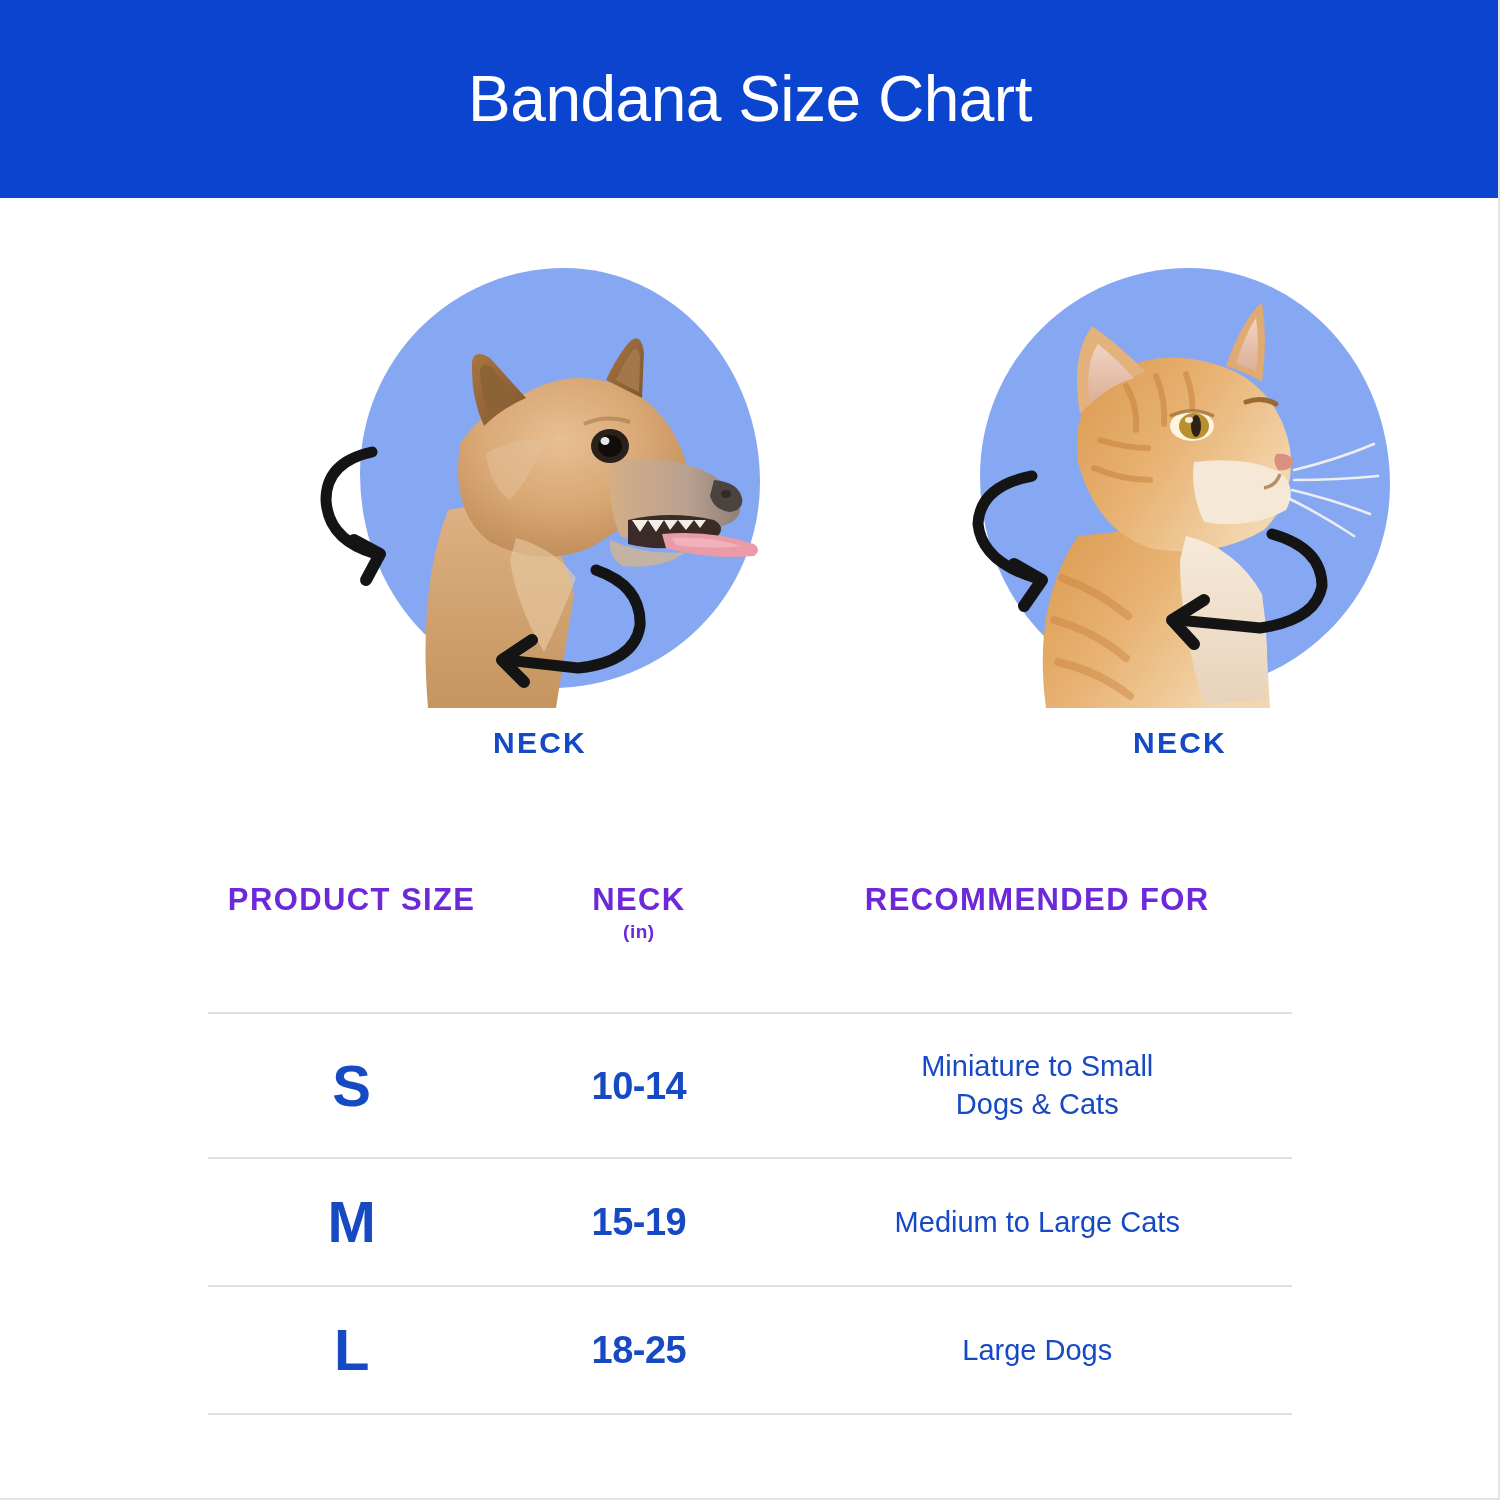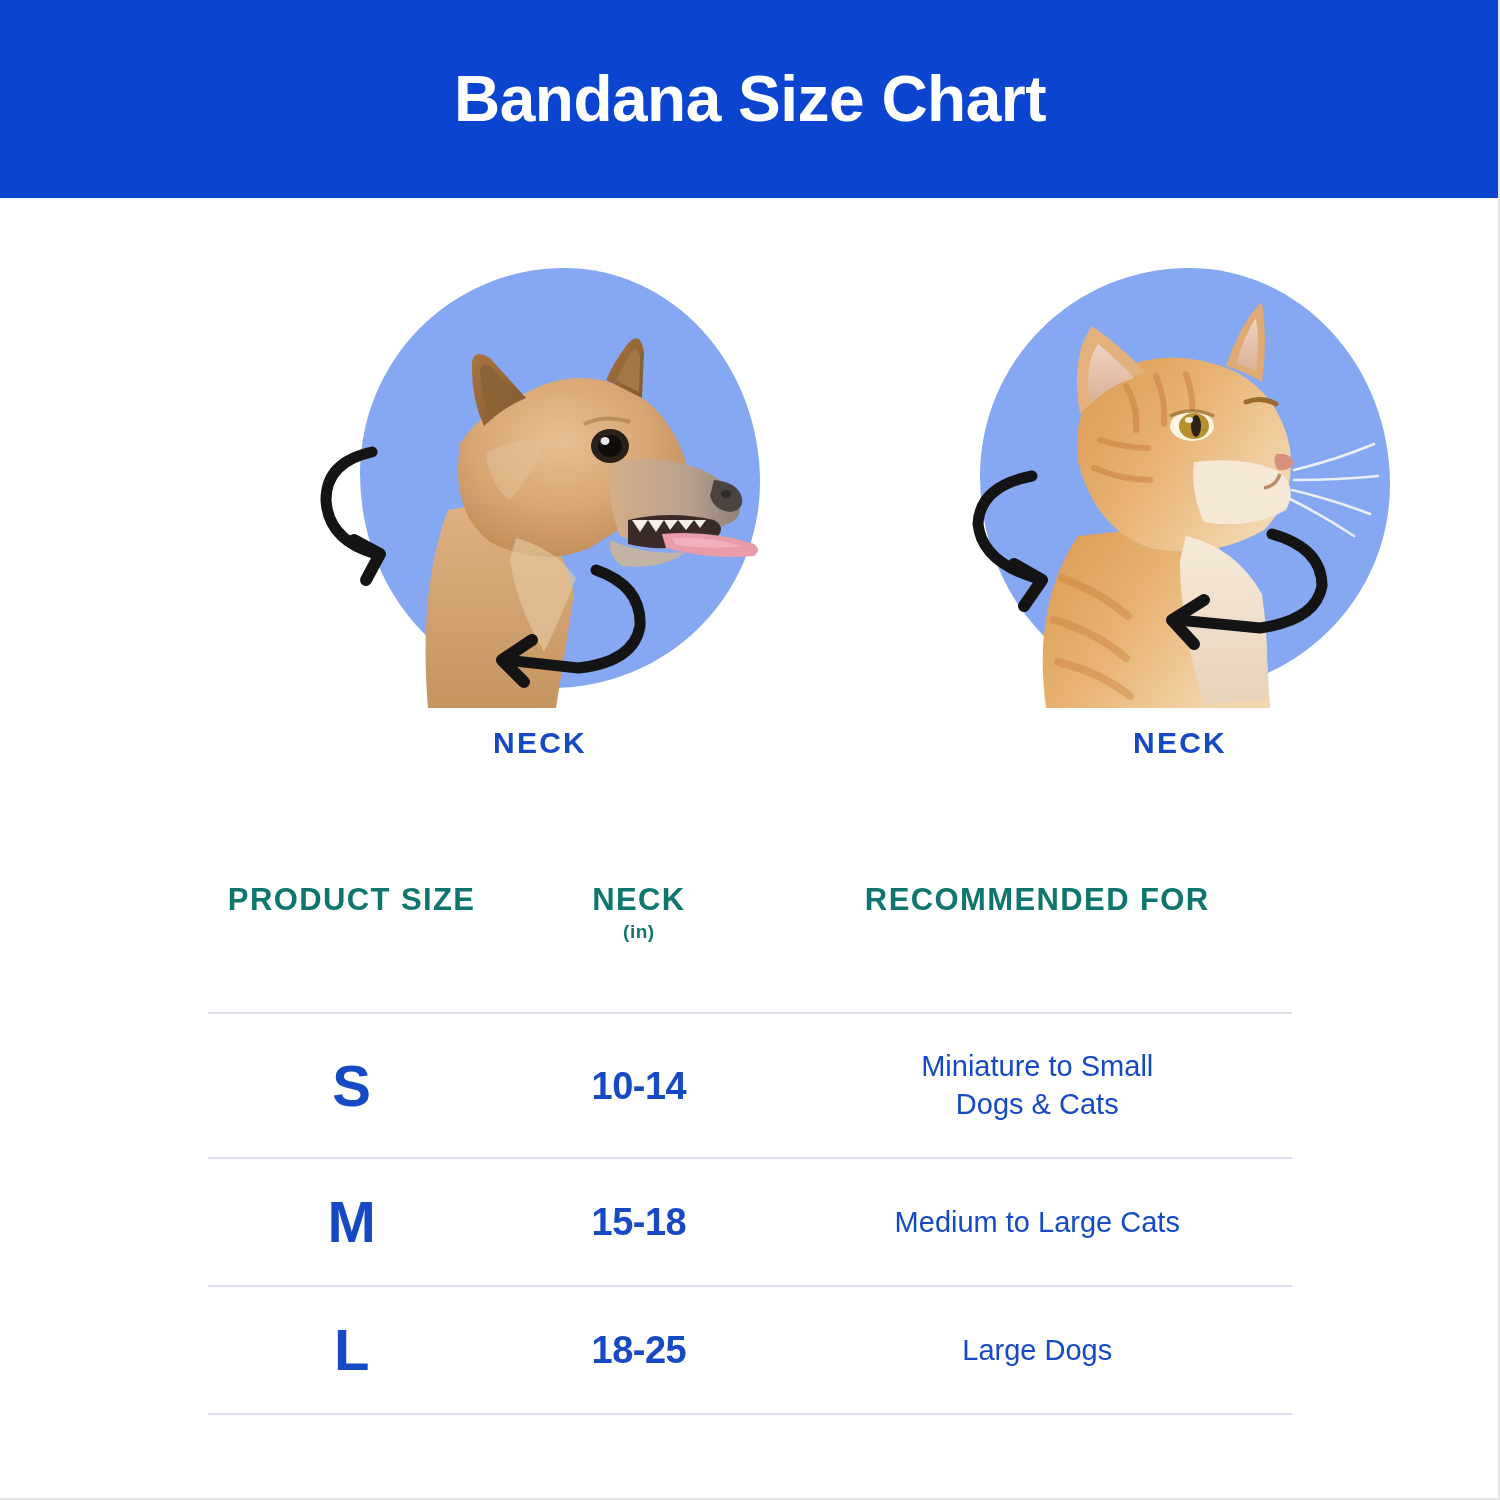--- a/index.html
+++ b/index.html
@@ -34,21 +34,21 @@
     height: 198px;
     background: #0B44CE;
     display: flex;
     align-items: center;
     justify-content: center;
     box-sizing: border-box;
   }
   .banner-title {
     color: #ffffff;
     font-size: 64px;
-    font-weight: bold;
+    font-weight: normal;
     letter-spacing: -0.5px;
     line-height: 1;
     margin: 0;
     text-align: left;
     font-family: "Liberation Sans", sans-serif;
   }
 
   
   .animals {
     position: absolute;
@@ -117,21 +117,21 @@
     table-layout: fixed;
   }
   .size-table col.c-size { width: 26.5%; }
   .size-table col.c-neck { width: 26.5%; }
   .size-table col.c-rec  { width: 47%; }
 
   .size-table th {
     padding: 0 0 68px 0;
     vertical-align: top;
     text-align: center;
-    color: #0f766e;
+    color: #6d28d9;
     font-size: 31px;
     font-weight: bold;
     letter-spacing: 1.4px;
     line-height: 1.28;
   }
   .th-unit {
     display: block;
     font-weight: bold;
     letter-spacing: 0.5px;
     font-size: 19px;
@@ -374,21 +374,21 @@
         <tr>
           <td class="cell-size">S</td>
           <td class="cell-neck">10-14</td>
           <td class="cell-rec">
             <div>Miniature to Small</div>
             <div>Dogs &amp; Cats</div>
           </td>
         </tr>
         <tr>
           <td class="cell-size">M</td>
-          <td class="cell-neck">15-18</td>
+          <td class="cell-neck">15-19</td>
           <td class="cell-rec">
             <div>Medium to Large Cats</div>
           </td>
         </tr>
         <tr>
           <td class="cell-size">L</td>
           <td class="cell-neck">18-25</td>
           <td class="cell-rec">
             <div>Large Dogs</div>
           </td>

